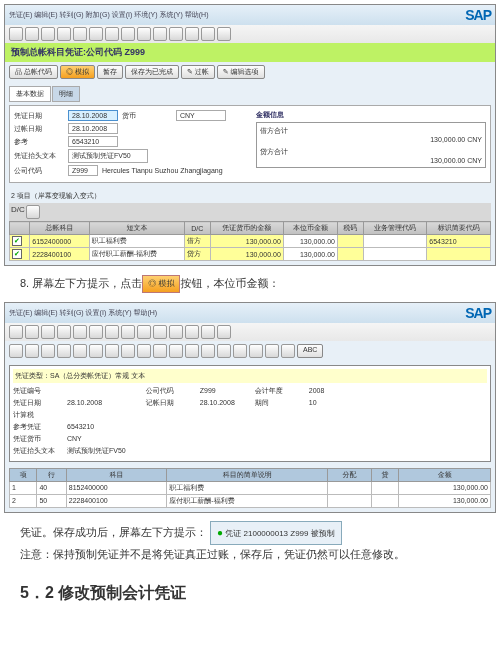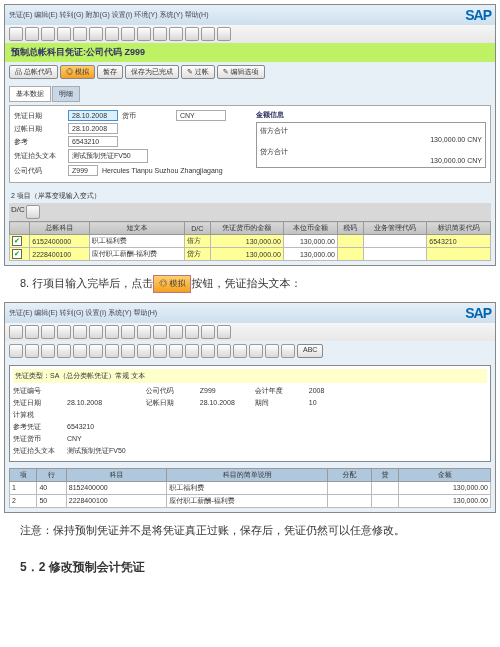--- a/index.html
+++ b/index.html
@@ -29,21 +29,21 @@
 .grid td{border:1px solid #bbb;padding:1px 2px;background:#fff}
 .grid td.hl{background:#ffff99}
 .grid-tb{background:#d8d8d8;padding:2px;display:flex;gap:1px}
 .chk{width:10px;height:10px;background:#fff;border:1px solid #666;display:inline-block;text-align:center;line-height:8px;font-size:7px;color:#0a0}
 .doc-text{padding:8px 20px;font-size:11px;line-height:1.8}
 .btn-img{display:inline-block;background:linear-gradient(#ffd070,#f5a020);border:1px solid #b77;padding:1px 5px;font-size:8px;vertical-align:middle}
 .btn-img.done{background:linear-gradient(#ffe090,#f5c020);border:1px solid #a80}
 .btn-icon{display:inline-block;width:14px;height:14px;background:linear-gradient(#fefefe,#d8d8d8);border:1px solid #999;vertical-align:middle;border-radius:2px}
 .status-img{display:inline-block;background:#e8f0f7;border:1px solid #8ab;padding:2px 6px;font-size:8px;vertical-align:middle}
 .status-img .dot{color:#0a0;font-size:10px}
-.section-head{padding:10px 20px;font-size:12px;font-weight:bold}
+.section-head{padding:10px 20px;font-size:16px;font-weight:bold}
 .box-frame{border:1px solid #888;background:#fff;padding:3px;margin-bottom:4px}
 .box-title{background:#ffffcc;padding:2px;font-size:7px;margin-bottom:3px}
 .amount-box{border:1px solid #999;padding:3px;background:#fff}
 .amount-lbl{font-size:7px;color:#336;font-weight:bold;margin-bottom:2px}
 </style>
 </head>
 <body>
 
 <div class="sap-window" style="margin:4px 4px 0 4px">
   <div class="sap-titlebar">
@@ -157,21 +157,21 @@
               <td></td>
               <td class="hl"></td>
         </tr>
       </tbody>
         </table>
     </div>
   </div>
 </div>
 
 <div class="doc-text">
-  <span>8.</span> <span>行项目输入完毕后，点击</span><span class="btn-img">◎ 模拟</span><span>按钮，凭证抬头文本：</span>
+  <span>8.</span> <span>屏幕左下方提示，点击</span><span class="btn-img">◎ 模拟</span><span>按钮，本位币金额：</span>
 </div>
 
 <div class="sap-window" style="margin:0 4px">
   <div class="sap-titlebar">
     <span>凭证(E)  编辑(E)  转到(G)  设置(I)  系统(Y)  帮助(H)</span>
     <span class="sap-logo">SAP</span>
   </div>
   <div class="sap-toolbar">
     <span class="tb-btn"></span>
       <span class="tb-btn"></span>
@@ -289,16 +289,17 @@
               <td></td>
               <td style="text-align:right">130,000.00</td>
         </tr>
       </tbody>
         </table>
     </div>
   </div>
 </div>
 
 <div class="doc-text">
+  <p><span>凭证。保存成功后，屏幕左下方提示：</span> <span class="status-img"><span class="dot">●</span> <span>凭证 2100000013 Z999 被预制</span></span></p>
   <p><span>注意：</span><span>保持预制凭证并不是将凭证真正过账，保存后，凭证仍然可以任意修改。</span></p>
 </div>
 
 <div class="section-head">5．2  修改预制会计凭证</div>
 
 </body></html>

